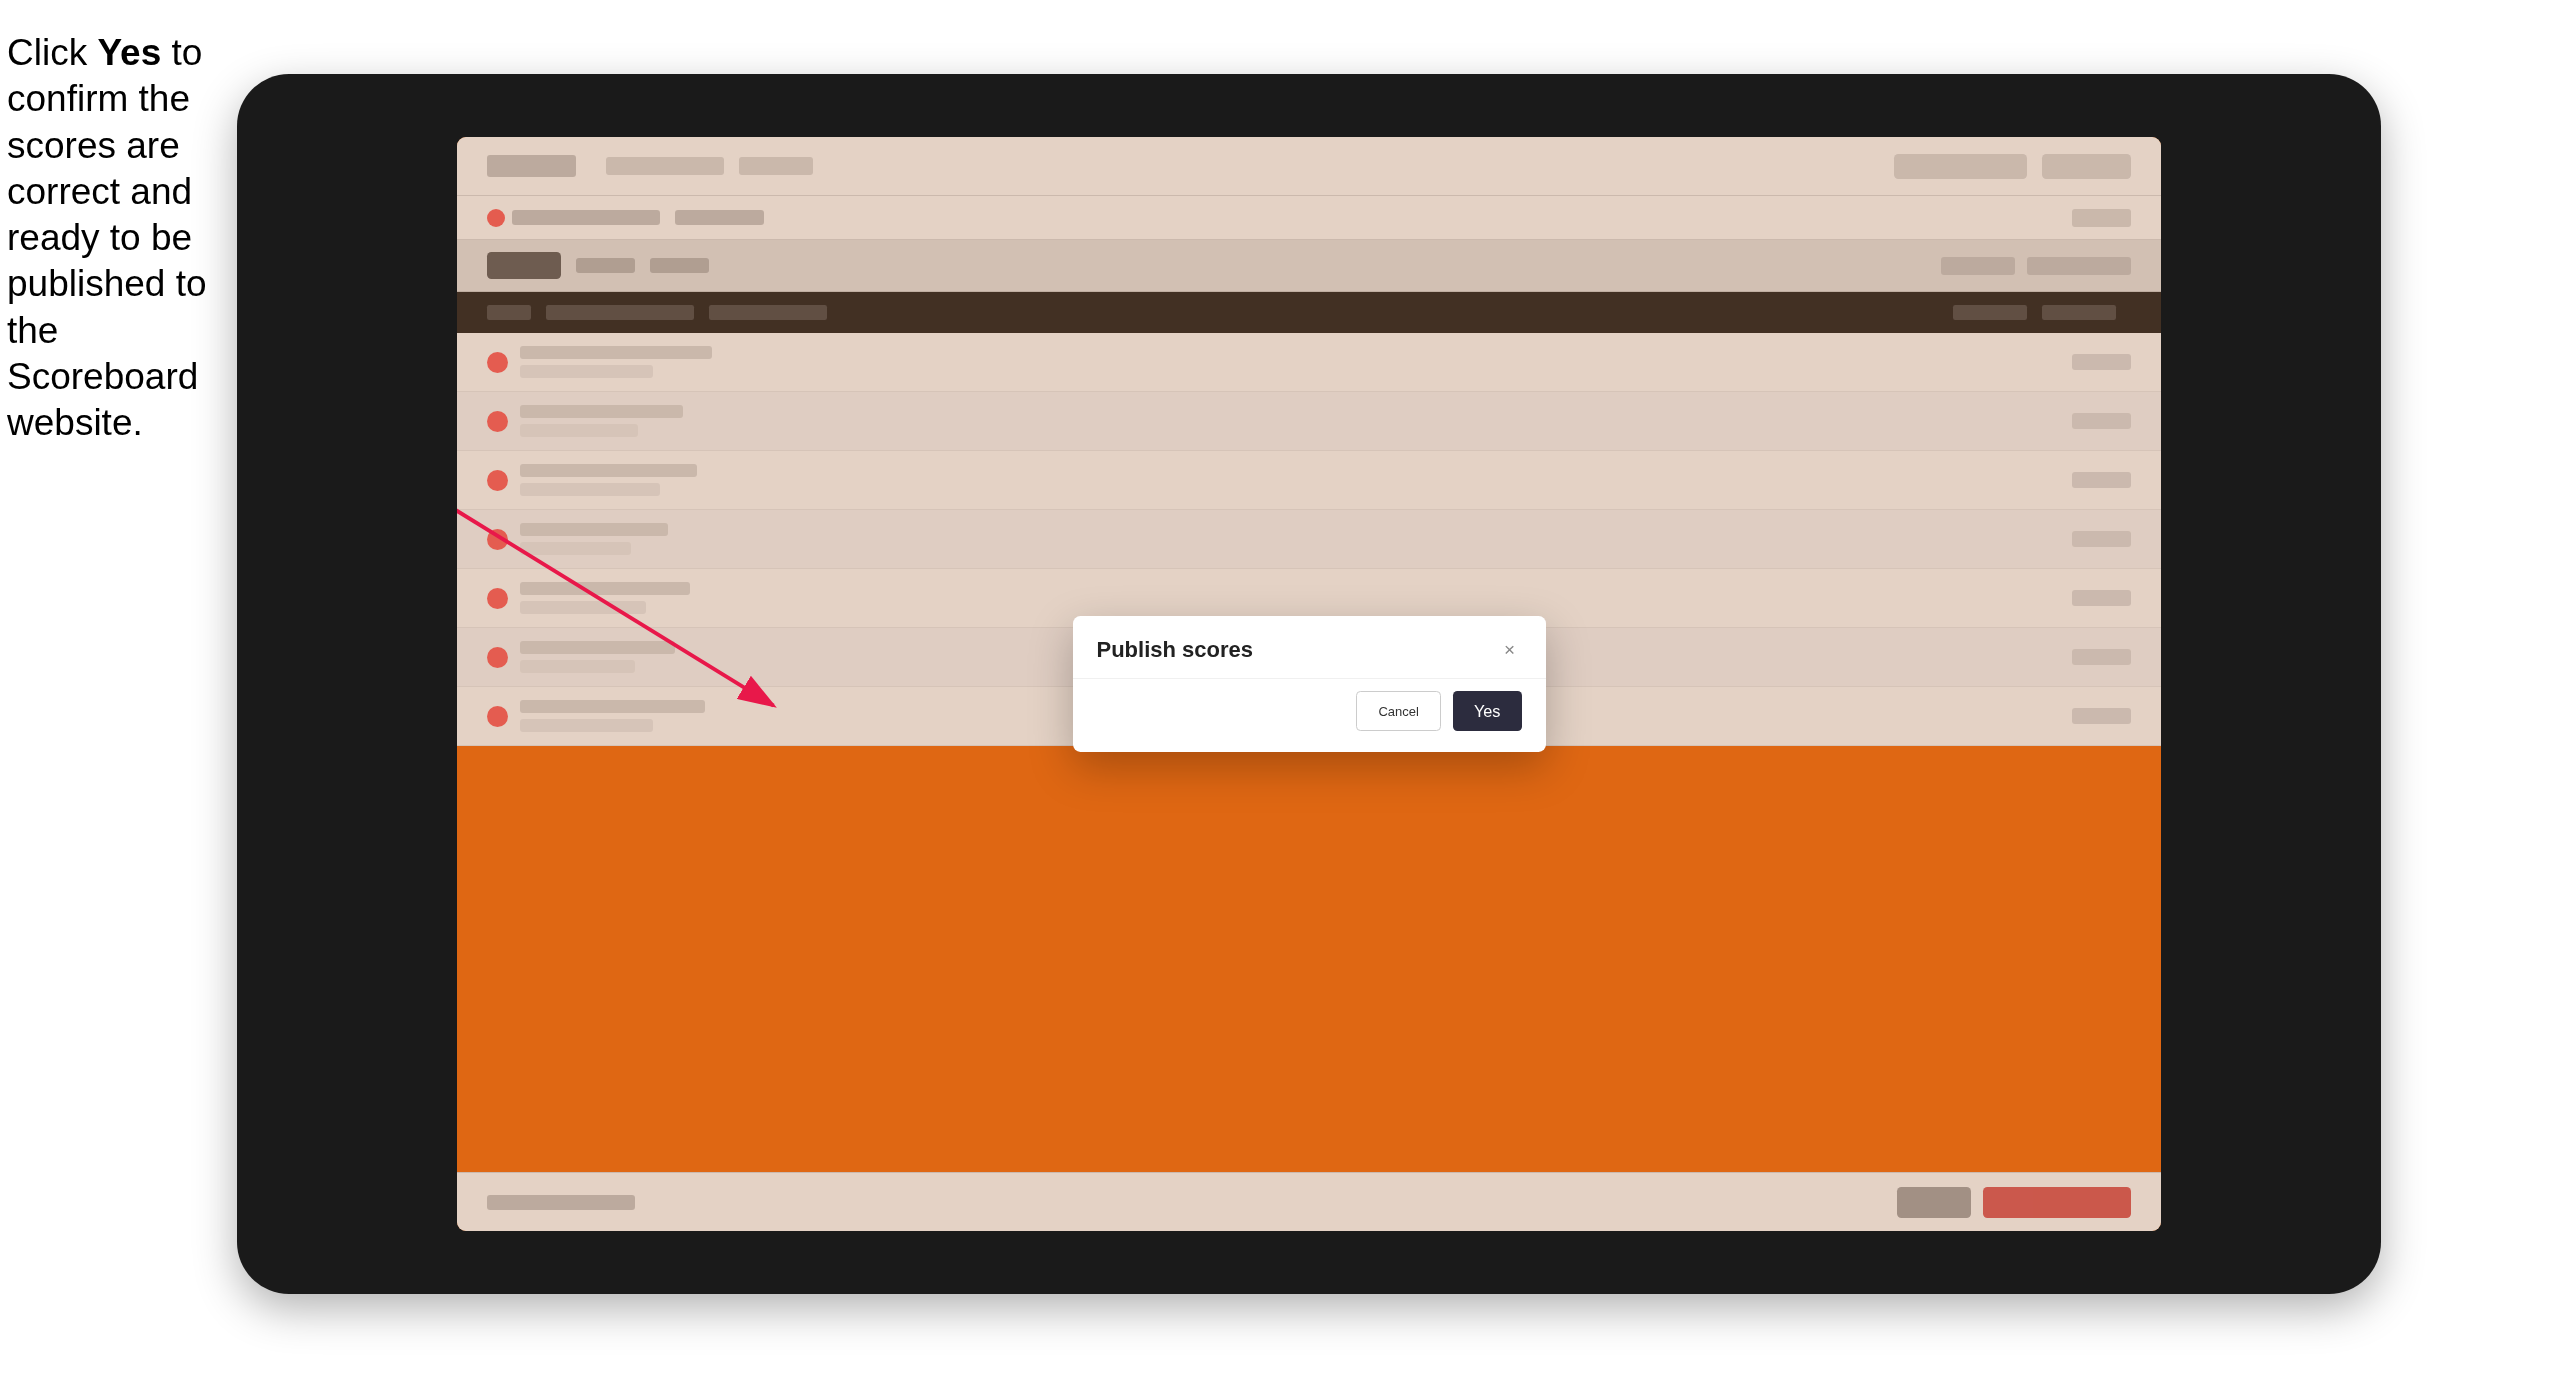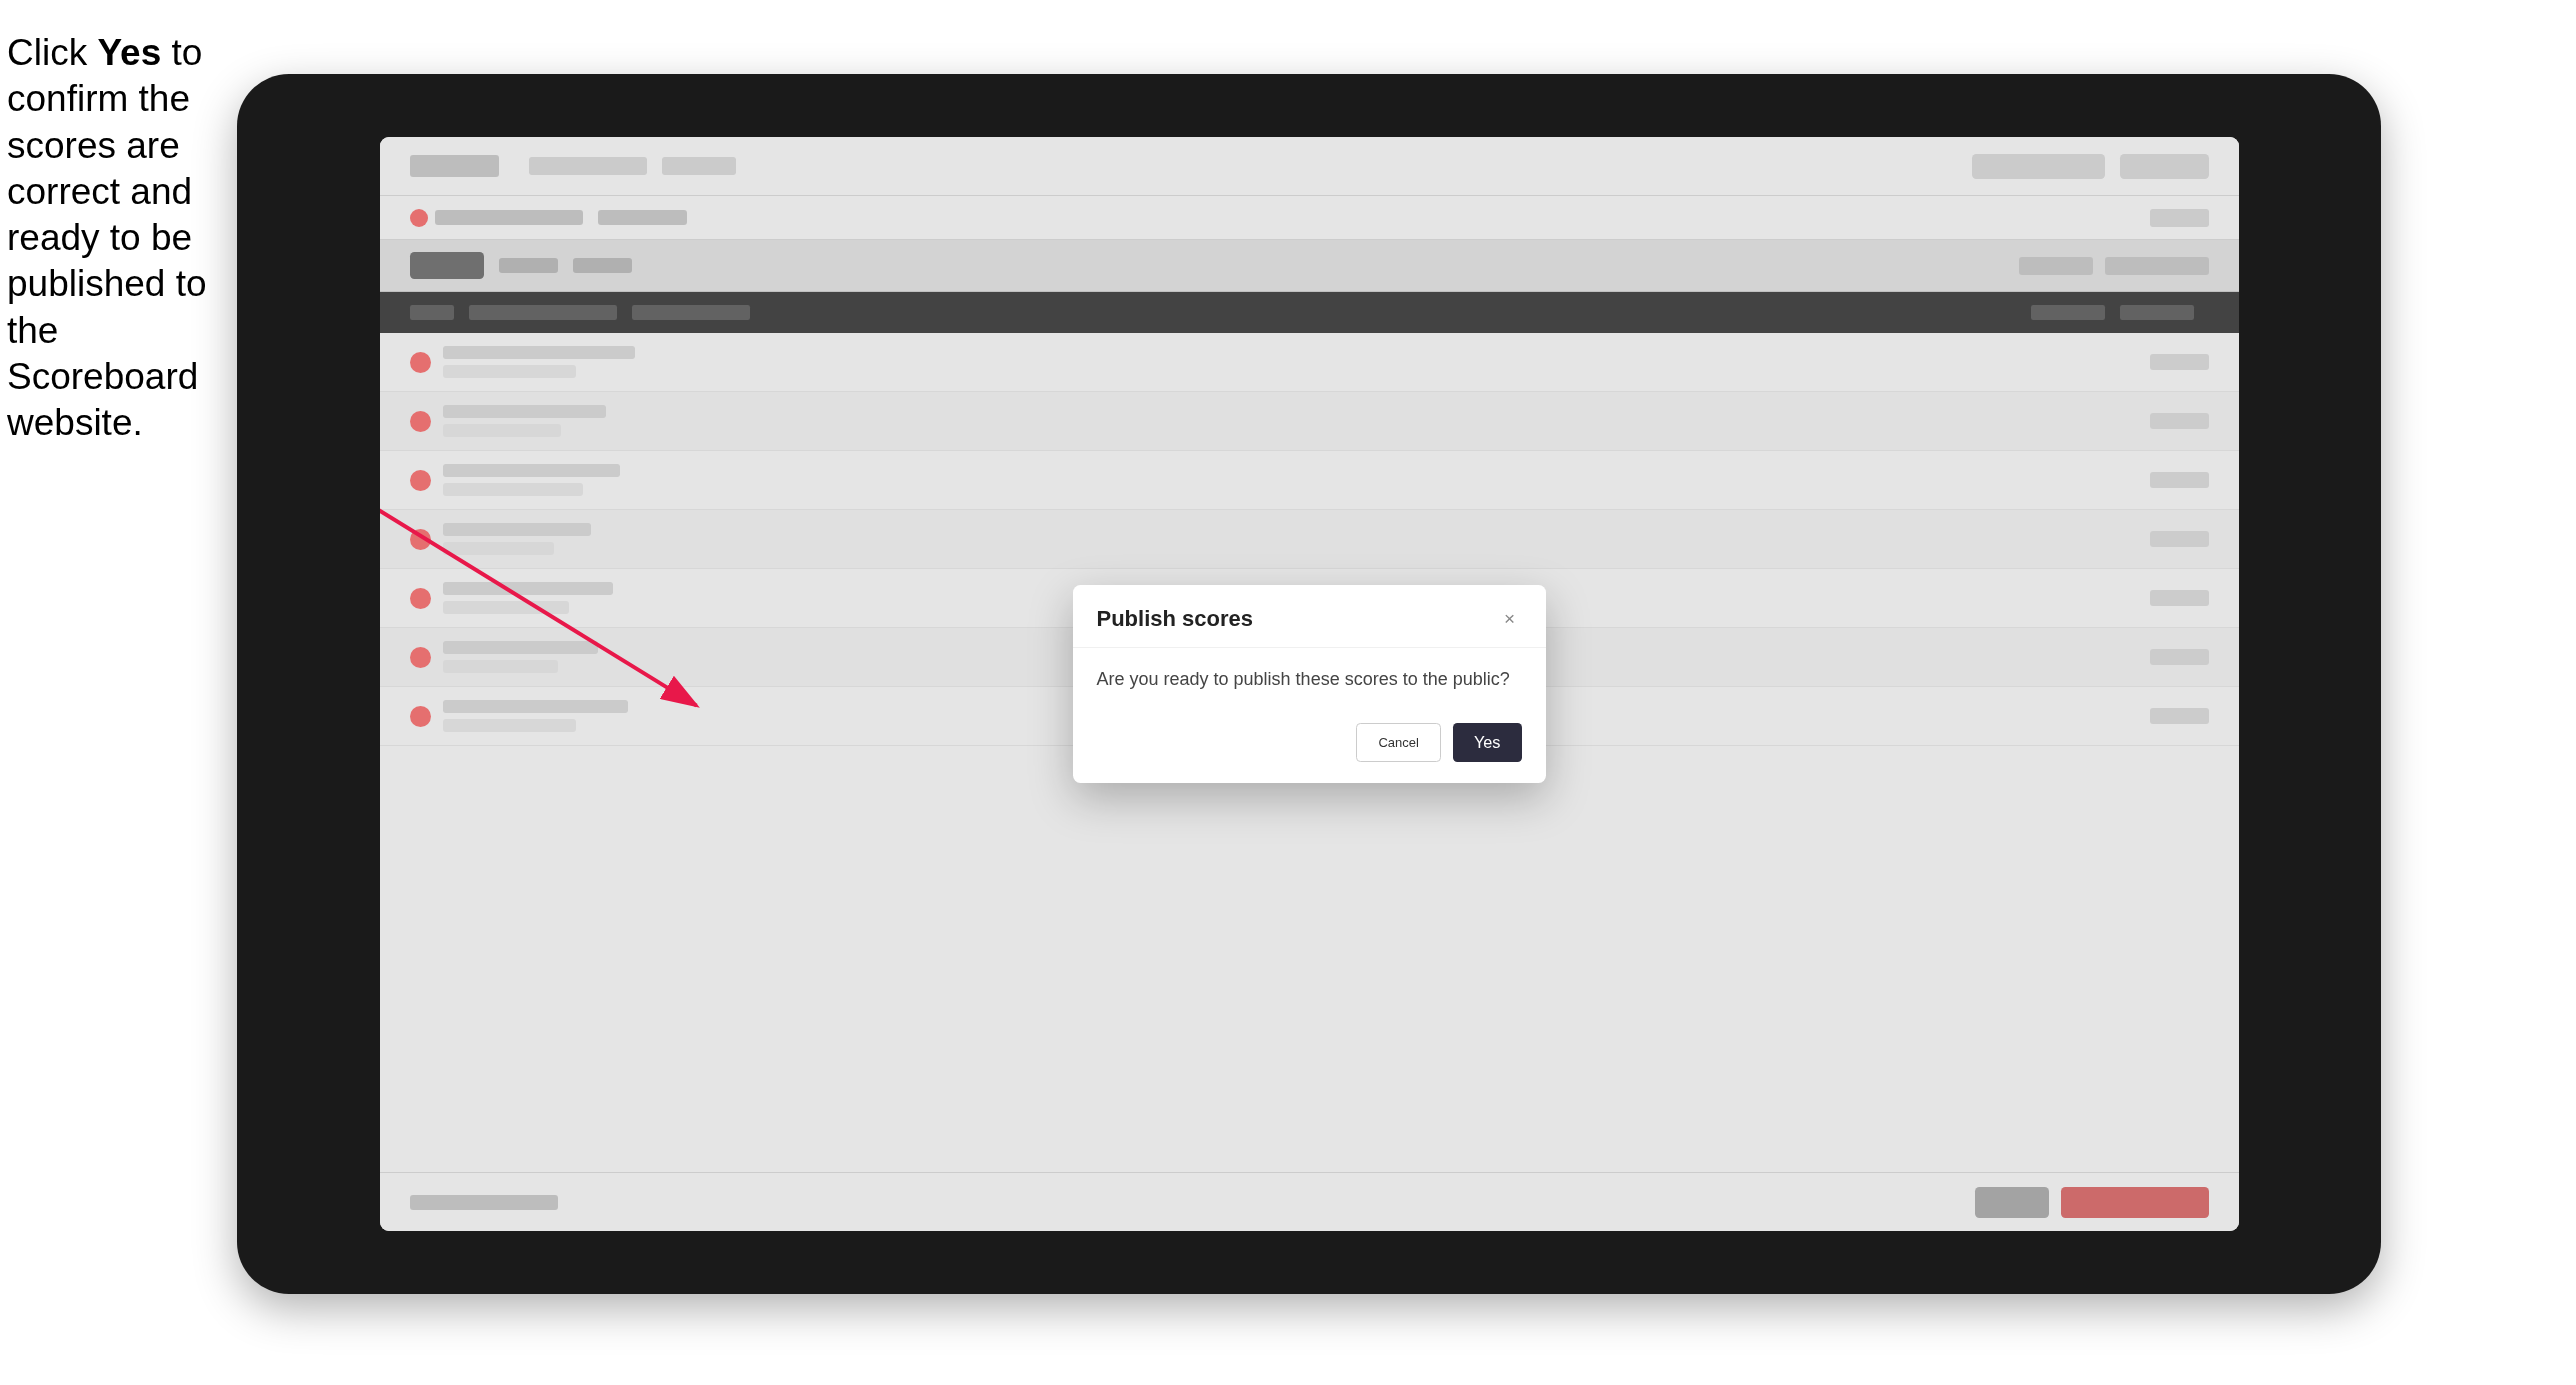--- a/index.html
+++ b/index.html
@@ -37,23 +37,23 @@
       height: 1220px;
       background: #1a1a1a;
       border-radius: 52px;
       box-shadow: 0 15px 44px rgba(0,0,0,0.3);
       display: flex;
       align-items: center;
       justify-content: center;
     }
 
     .tablet-screen {
-      width: 1859px;
+      width: 1704px;
       height: 1094px;
-      background: #ffffff;
+      background: #f97316;
       border-radius: 9px;
       overflow: hidden;
       position: relative;
     }
 
     
     .app-header {
       background: #fff;
       height: 59px;
       display: flex;
@@ -473,23 +473,20 @@
         </div>
       </div>
     </div>
 
     <div class="modal-overlay">
       <div class="modal">
         <div class="modal-header">
           <span class="modal-title">Publish scores</span>
           <button class="modal-close">×</button>
         </div>
-        <div class="modal-body">
-          <p class="modal-body-text">Are you ready to publish these scores to the public?</p>
-        </div>
         <div class="modal-footer">
           <button class="btn-cancel">Cancel</button>
           <button class="btn-yes">Yes</button>
         </div>
       </div>
     </div>
 
     <svg class="arrow-svg" viewBox="0 0 800 500" xmlns="http://www.w3.org/2000/svg" style="position:absolute;top:318px;left:-59px;width:518px;height:333px;pointer-events:none;z-index:200;">
       <defs>
         <marker id="arrowhead" markerWidth="10" markerHeight="7" refX="9" refY="3.5" orient="auto">

